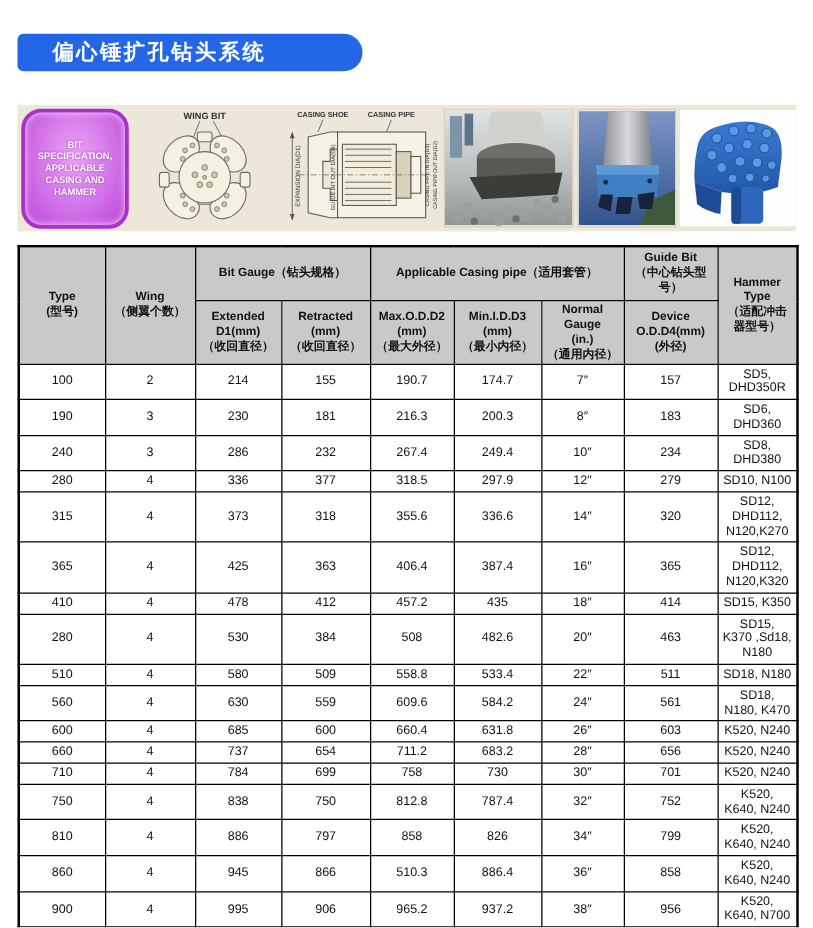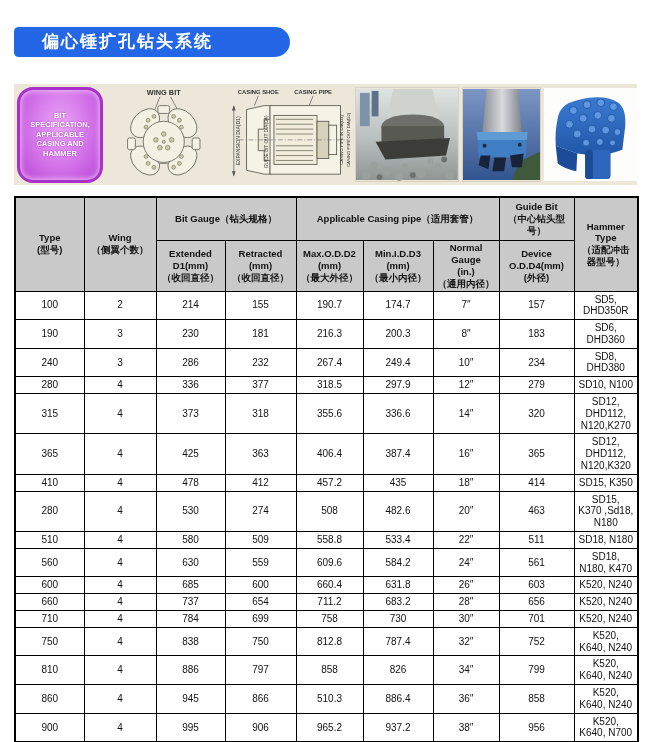--- a/index.html
+++ b/index.html
@@ -342,21 +342,21 @@
           <td>457.2</td>
           <td>435</td>
           <td>18″</td>
           <td>414</td>
           <td>SD15, K350</td>
         </tr>
         <tr>
           <td>280</td>
           <td>4</td>
           <td>530</td>
-          <td>274</td>
+          <td>384</td>
           <td>508</td>
           <td>482.6</td>
           <td>20″</td>
           <td>463</td>
           <td>SD15,
 K370 ,Sd18,
 N180</td>
         </tr>
         <tr>
           <td>510</td>

